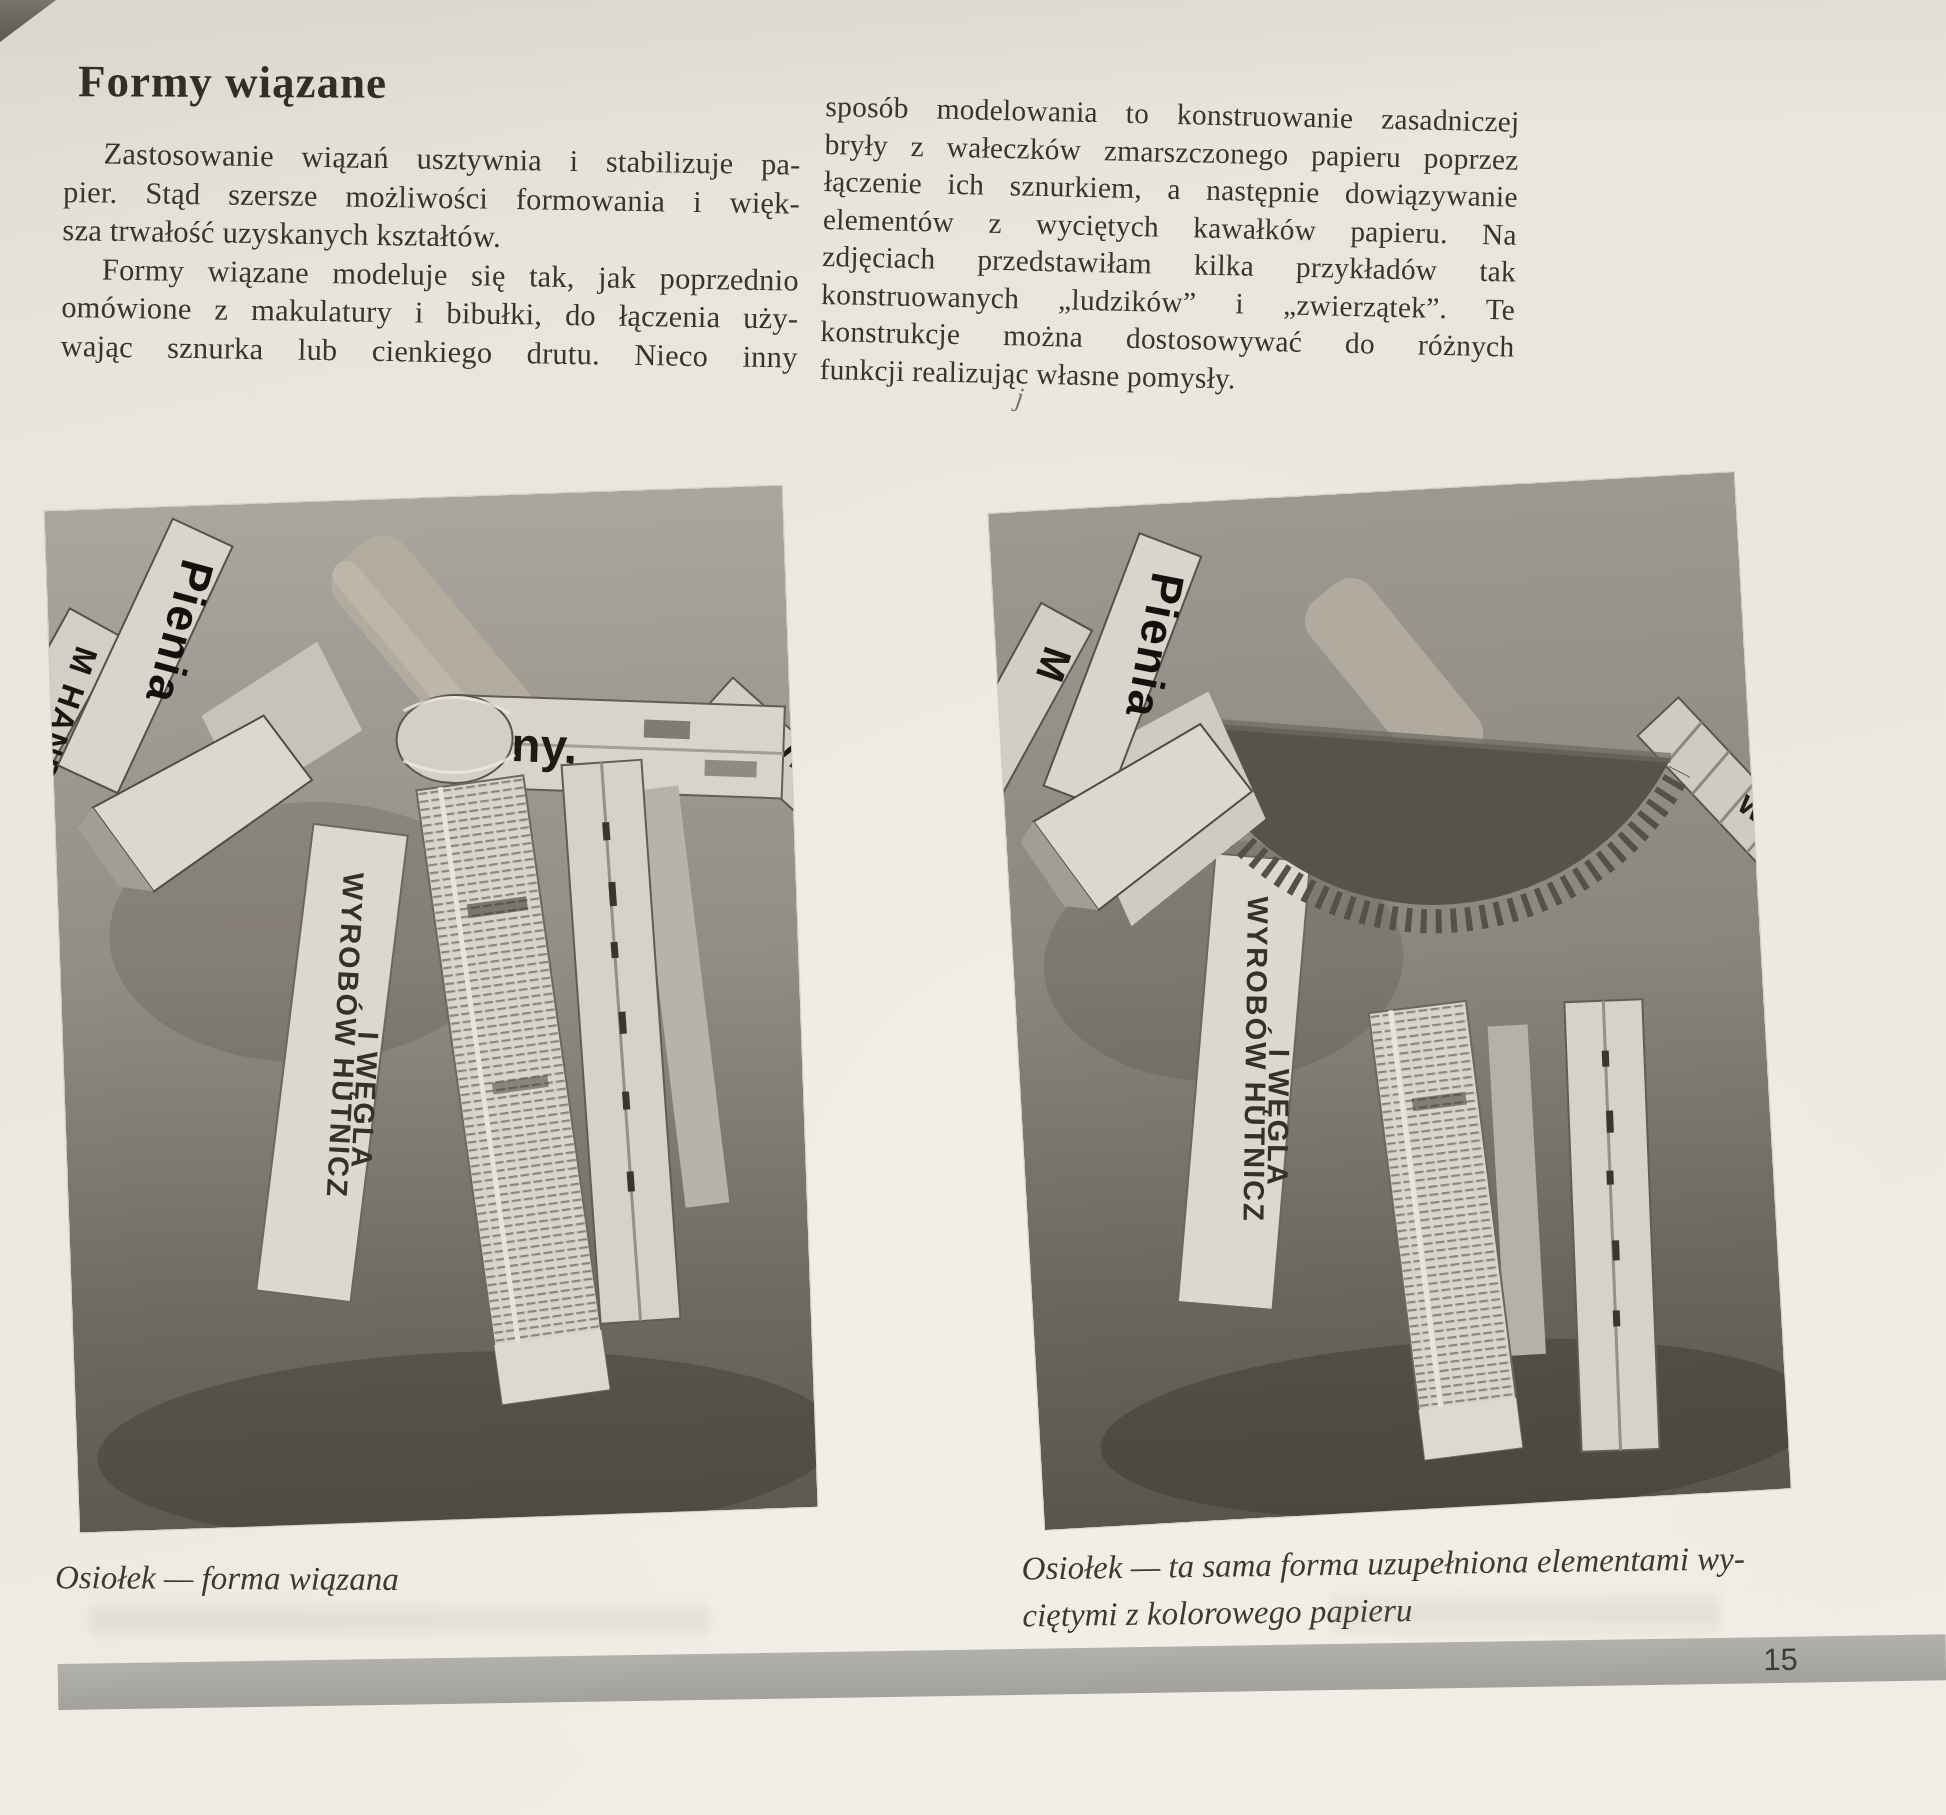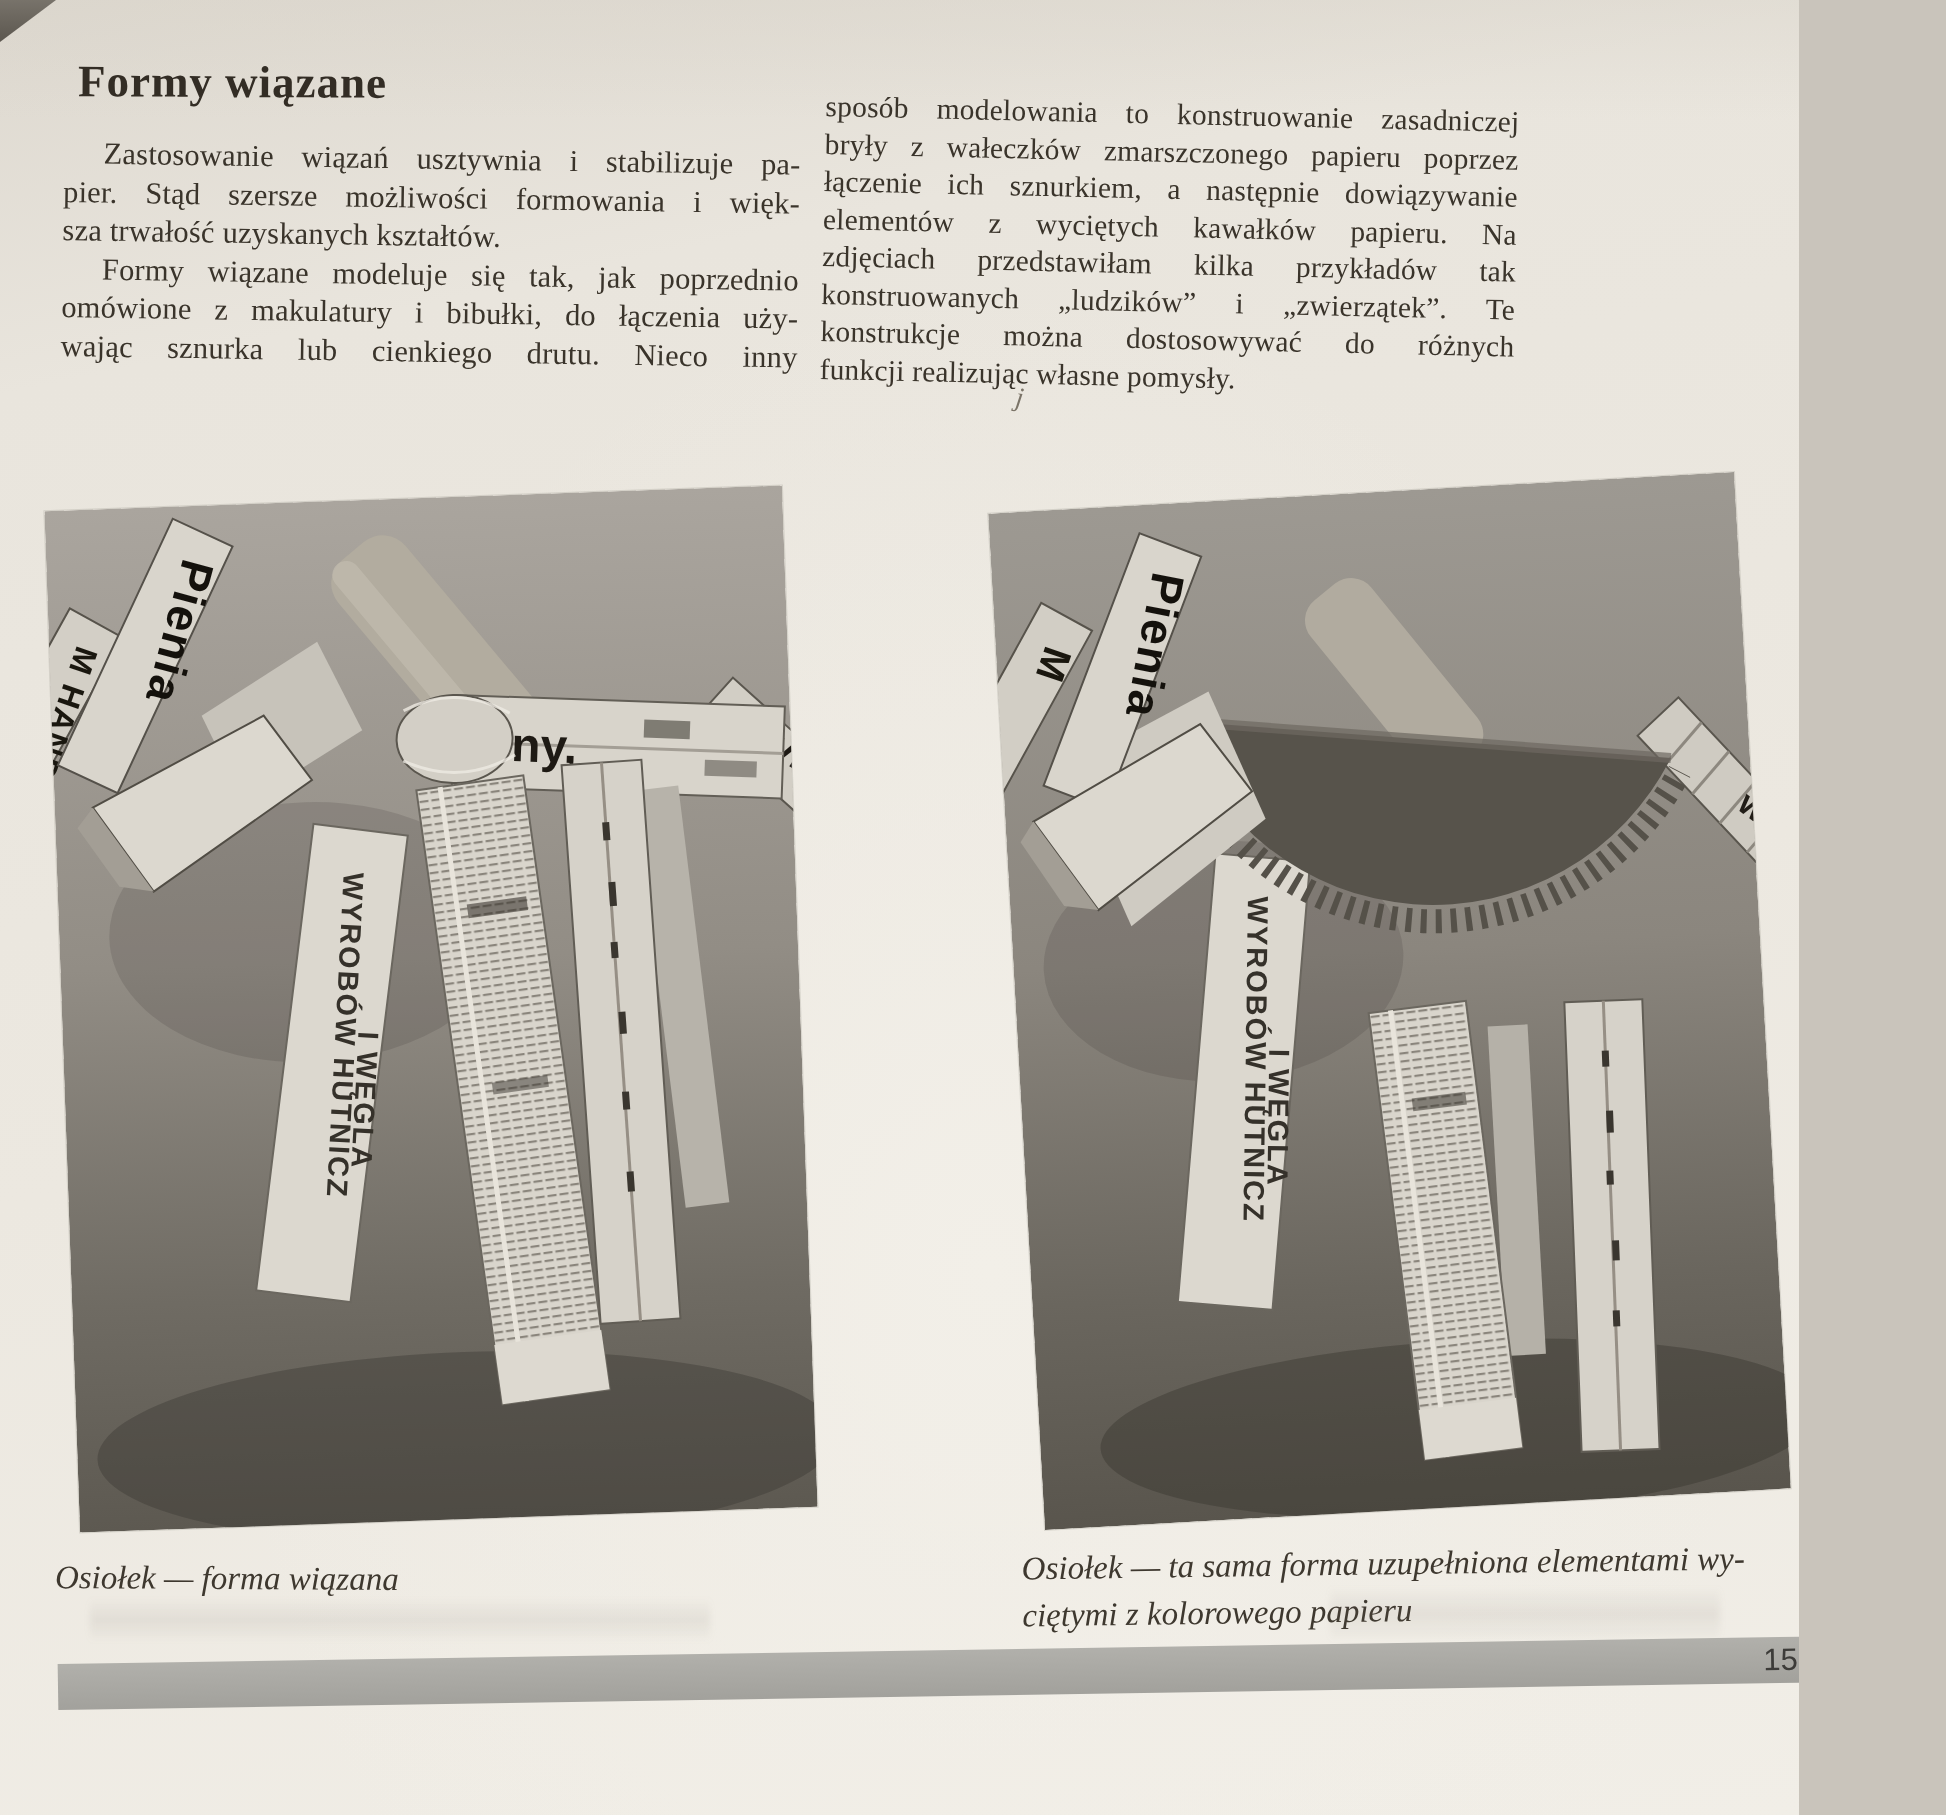--- a/index.html
+++ b/index.html
@@ -1,18 +1,18 @@
 <!DOCTYPE html>
 <html lang="pl"><head>
 <meta charset="utf-8">
 <style>
   html,body{margin:0;padding:0;background:#c9c4bb;}
   .page{
     position:relative;
-    width:1799px;height:1815px;
+    width:1946px;height:1815px;
     background:
       radial-gradient(ellipse at 55% 70%, #f2efe8 0%, rgba(242,239,232,0) 55%),
       linear-gradient(168deg,#ddd8cf 0%, #e9e5dd 18%, #ece8e0 55%, #f1eee7 100%);
     overflow:hidden;
     font-family:"Liberation Serif","DejaVu Serif",serif;
     color:#3a342b;
   }
   .corner-tl{
     position:absolute;left:0;top:0;width:56px;height:42px;
     background:#28231c;

